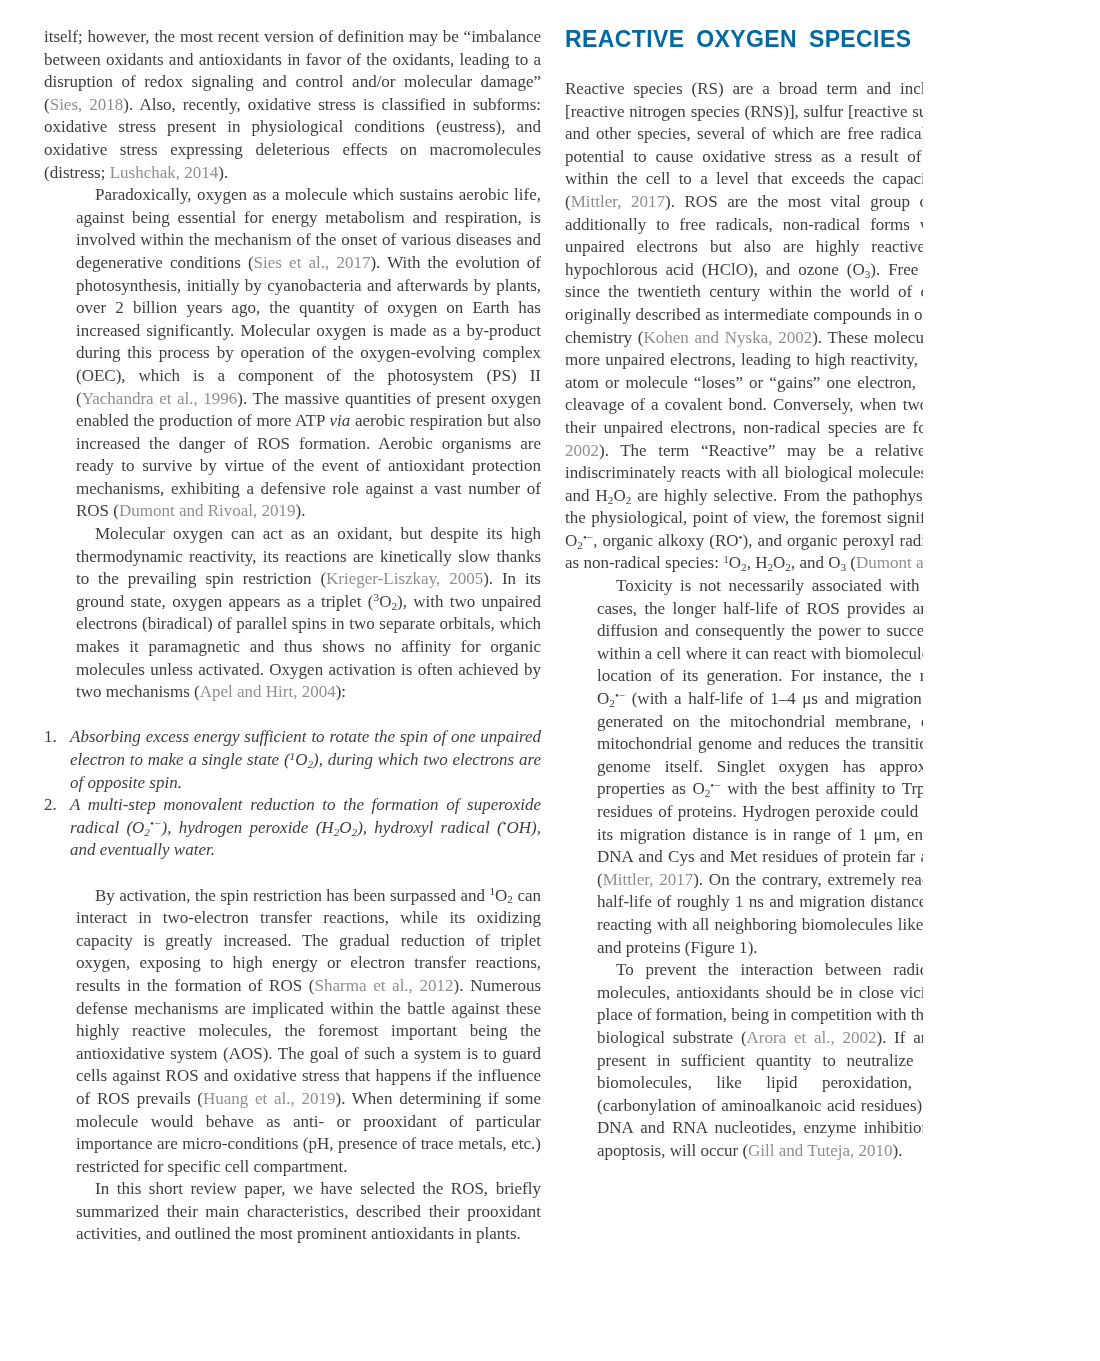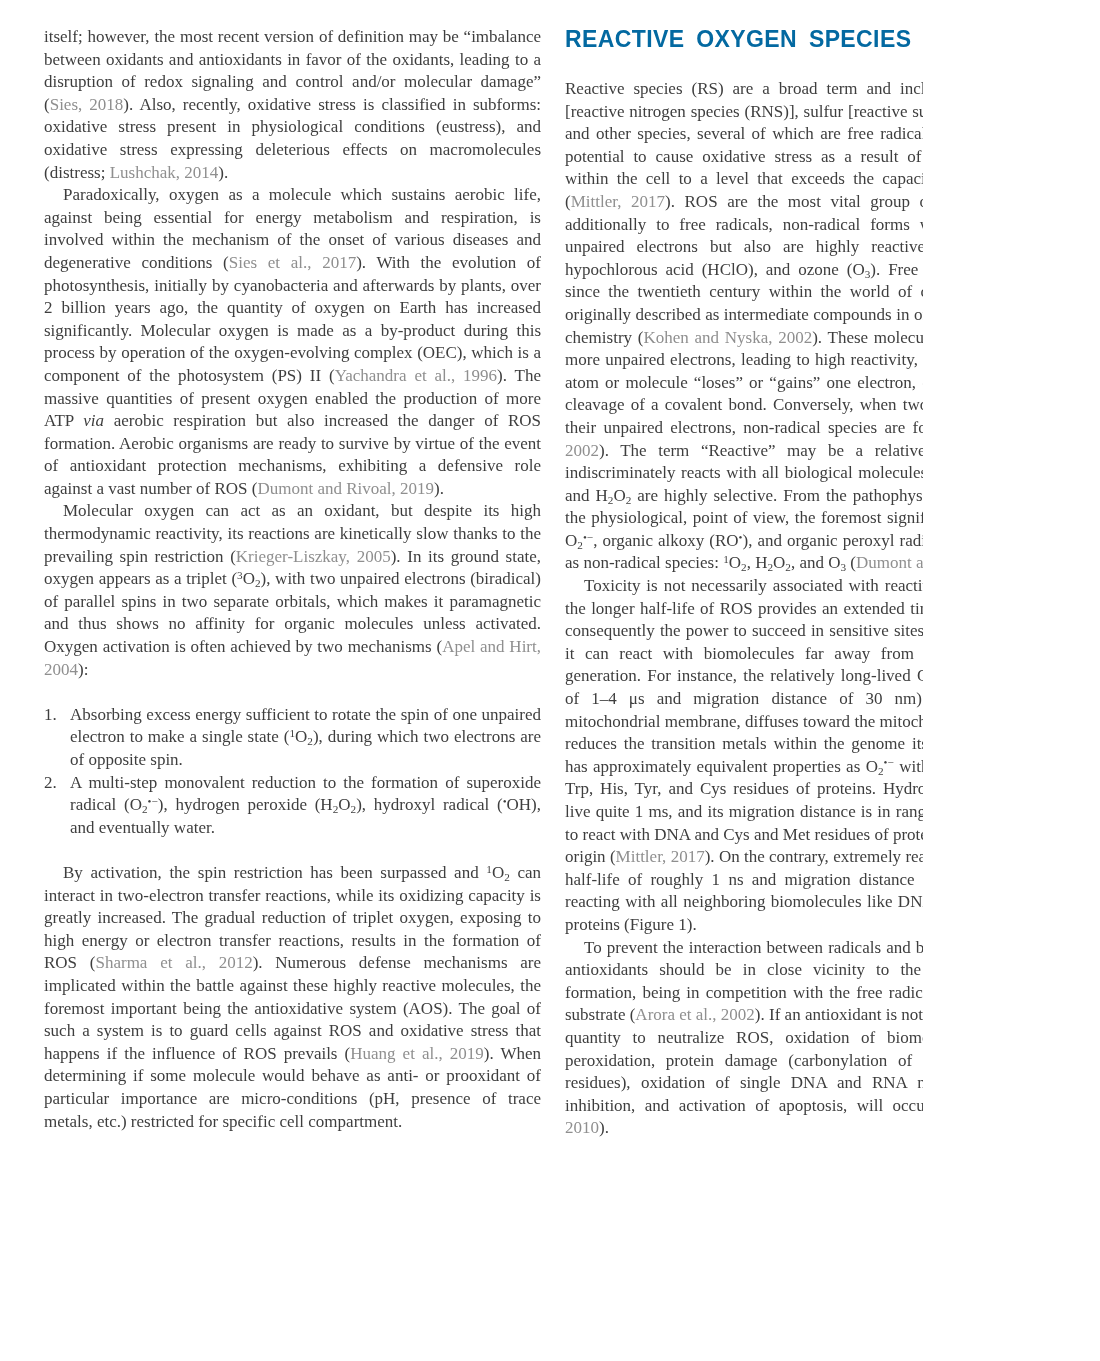--- a/index.html
+++ b/index.html
@@ -16,42 +16,42 @@
     padding: 26px 37px 0 44px;
     overflow: hidden;
   }
   .cols { display: flex; gap: 24px; }
   .col {
     width: 497px; flex: 0 0 497px;
     font-size: 17px; line-height: 22.6px;
     text-align: justify;
   }
   .para { margin: 0; }
-  .para.indent { text-indent: 19px; }
+  .para.indent { text-indent: 19px; margin-left: 32px; }
   .cite { color: #8f8f8f; cursor: pointer; text-decoration: none; }
   sup, sub { line-height: 0; font-size: 66%; }
   sup { vertical-align: baseline; position: relative; top: -0.48em; }
   sub { vertical-align: baseline; position: relative; top: 0.26em; }
   em { font-style: italic; }
   strong { font-weight: normal; }
   .section-heading {
     font-family: "Liberation Sans", sans-serif;
     font-weight: bold;
     font-size: 23px;
     line-height: 25px;
     letter-spacing: 0.4px;
     word-spacing: 5px;
     color: #0369a1;
     margin: 1px 0 26px 0;
     text-align: left;
   }
   .olist { margin: 22.6px 0; }
   .li { display: flex; }
   .num { flex: 0 0 26px; }
-  .li-body { flex: 1; text-align: justify; }
+  .li-body { flex: 1; text-align: justify; font-style: italic; }
 </style>
 </head>
 <body>
 
 <div class="page">
   <div class="cols">
 
     <div class="col">
       <p class="para">itself; however, the most recent version of definition may be “imbalance between oxidants and antioxidants in favor of the oxidants, leading to a disruption of redox signaling and control and/or molecular damage” (<span class="cite">Sies, 2018</span>). Also, recently, oxidative stress is classified in subforms: oxidative stress present in physiological conditions (eustress), and oxidative stress expressing deleterious effects on macromolecules (distress; <span class="cite">Lushchak, 2014</span>).</p>
       <p class="para indent">Paradoxically, oxygen as a molecule which sustains aerobic life, against being essential for energy metabolism and respiration, is involved within the mechanism of the onset of various diseases and degenerative conditions (<span class="cite">Sies et al., 2017</span>). With the evolution of photosynthesis, initially by cyanobacteria and afterwards by plants, over 2 billion years ago, the quantity of oxygen on Earth has increased significantly. Molecular oxygen is made as a by-product during this process by operation of the oxygen-evolving complex (OEC), which is a component of the photosystem (PS) II (<span class="cite">Yachandra et al., 1996</span>). The massive quantities of present oxygen enabled the production of more ATP <em>via</em> aerobic respiration but also increased the danger of ROS formation. Aerobic organisms are ready to survive by virtue of the event of antioxidant protection mechanisms, exhibiting a defensive role against a vast number of ROS (<span class="cite">Dumont and Rivoal, 2019</span>).</p>
@@ -62,20 +62,21 @@
           <span class="num">1.</span>
           <span class="li-body">Absorbing excess energy sufficient to rotate the spin of one unpaired electron to make a single state (<sup>1</sup>O<sub>2</sub>), during which two electrons are of opposite spin.</span>
         </div>
         <div class="li">
           <span class="num">2.</span>
           <span class="li-body">A multi-step monovalent reduction to the formation of superoxide radical (O<sub>2</sub><sup>•−</sup>), hydrogen peroxide (H<sub>2</sub>O<sub>2</sub>), hydroxyl radical (<sup>•</sup>OH), and eventually water.</span>
         </div>
       </div>
 
       <p class="para indent">By activation, the spin restriction has been surpassed and <sup>1</sup>O<sub>2</sub> can interact in two-electron transfer reactions, while its oxidizing capacity is greatly increased. The gradual reduction of triplet oxygen, exposing to high energy or electron transfer reactions, results in the formation of ROS (<span class="cite">Sharma et al., 2012</span>). Numerous defense mechanisms are implicated within the battle against these highly reactive molecules, the foremost important being the antioxidative system (AOS). The goal of such a system is to guard cells against ROS and oxidative stress that happens if the influence of ROS prevails (<span class="cite">Huang et al., 2019</span>). When determining if some molecule would behave as anti- or prooxidant of particular importance are micro-conditions (pH, presence of trace metals, etc.) restricted for specific cell compartment.</p>
+      <p class="para indent">In this short review paper, we have selected the ROS, briefly summarized their main characteristics, described their prooxidant activities, and outlined the most prominent antioxidants in plants.</p>
     </div>
 
     <div class="col">
       <h1 class="section-heading">REACTIVE OXYGEN SPECIES</h1>
       <p class="para">Reactive species (RS) are a broad term and include ROS, nitrogen [reactive nitrogen species (RNS)], sulfur [reactive sulfur species (RSS)], and other species, several of which are free radicals, and each has the potential to cause oxidative stress as a result of their accumulation within the cell to a level that exceeds the capacity to remove them (<span class="cite">Mittler, 2017</span>). ROS are the most vital group of RS and include, additionally to free radicals, non-radical forms which do not have unpaired electrons but also are highly reactive, e.g., H<sub>2</sub>O<sub>2</sub>, <sup>1</sup>O<sub>2</sub>, hypochlorous acid (HClO), and ozone (O<sub>3</sub>). Free radicals are known since the twentieth century within the world of chemistry and were originally described as intermediate compounds in organic and inorganic chemistry (<span class="cite">Kohen and Nyska, 2002</span>). These molecules that have one or more unpaired electrons, leading to high reactivity, are formed when an atom or molecule “loses” or “gains” one electron, or during homolytic cleavage of a covalent bond. Conversely, when two free radicals share their unpaired electrons, non-radical species are formed (<span class="cite">Arora et al., 2002</span>). The term “Reactive” may be a relative term, while <sup>•</sup>OH indiscriminately reacts with all biological molecules in its vicinity, O<sub>2</sub><sup>•−</sup> and H<sub>2</sub>O<sub>2</sub> are highly selective. From the pathophysiological, as well as the physiological, point of view, the foremost significant ROS are <sup>•</sup>OH, O<sub>2</sub><sup>•−</sup>, organic alkoxy (RO<sup>•</sup>), and organic peroxyl radicals (ROO<sup>•</sup>) as well as non-radical species: <sup>1</sup>O<sub>2</sub>, H<sub>2</sub>O<sub>2</sub>, and O<sub>3</sub> (<span class="cite">Dumont and Rivoal, 2019</span>).</p>
       <p class="para indent">Toxicity is not necessarily associated with reactivity. In many cases, the longer half-life of ROS provides an extended time for diffusion and consequently the power to succeed in sensitive sites within a cell where it can react with biomolecules far away from the location of its generation. For instance, the relatively long-lived O<sub>2</sub><sup>•−</sup> (with a half-life of 1–4 μs and migration distance of 30 nm) generated on the mitochondrial membrane, diffuses toward the mitochondrial genome and reduces the transition metals within the genome itself. Singlet oxygen has approximately equivalent properties as O<sub>2</sub><sup>•−</sup> with the best affinity to Trp, His, Tyr, and Cys residues of proteins. Hydrogen peroxide could live quite 1 ms, and its migration distance is in range of 1 μm, enabling to react with DNA and Cys and Met residues of protein far away from its origin (<span class="cite">Mittler, 2017</span>). On the contrary, extremely reactive <sup>•</sup>OH features a half-life of roughly 1 ns and migration distance of 1 nm, therefore, reacting with all neighboring biomolecules like DNA, RNA, lipids, and proteins (<strong>Figure 1</strong>).</p>
       <p class="para indent">To prevent the interaction between radicals and biological molecules, antioxidants should be in close vicinity to the radical’s place of formation, being in competition with the free radical for the biological substrate (<span class="cite">Arora et al., 2002</span>). If an antioxidant is not present in sufficient quantity to neutralize ROS, oxidation of biomolecules, like lipid peroxidation, protein damage (carbonylation of aminoalkanoic acid residues), oxidation of single DNA and RNA nucleotides, enzyme inhibition, and activation of apoptosis, will occur (<span class="cite">Gill and Tuteja, 2010</span>).</p>
     </div>
 
   </div>

